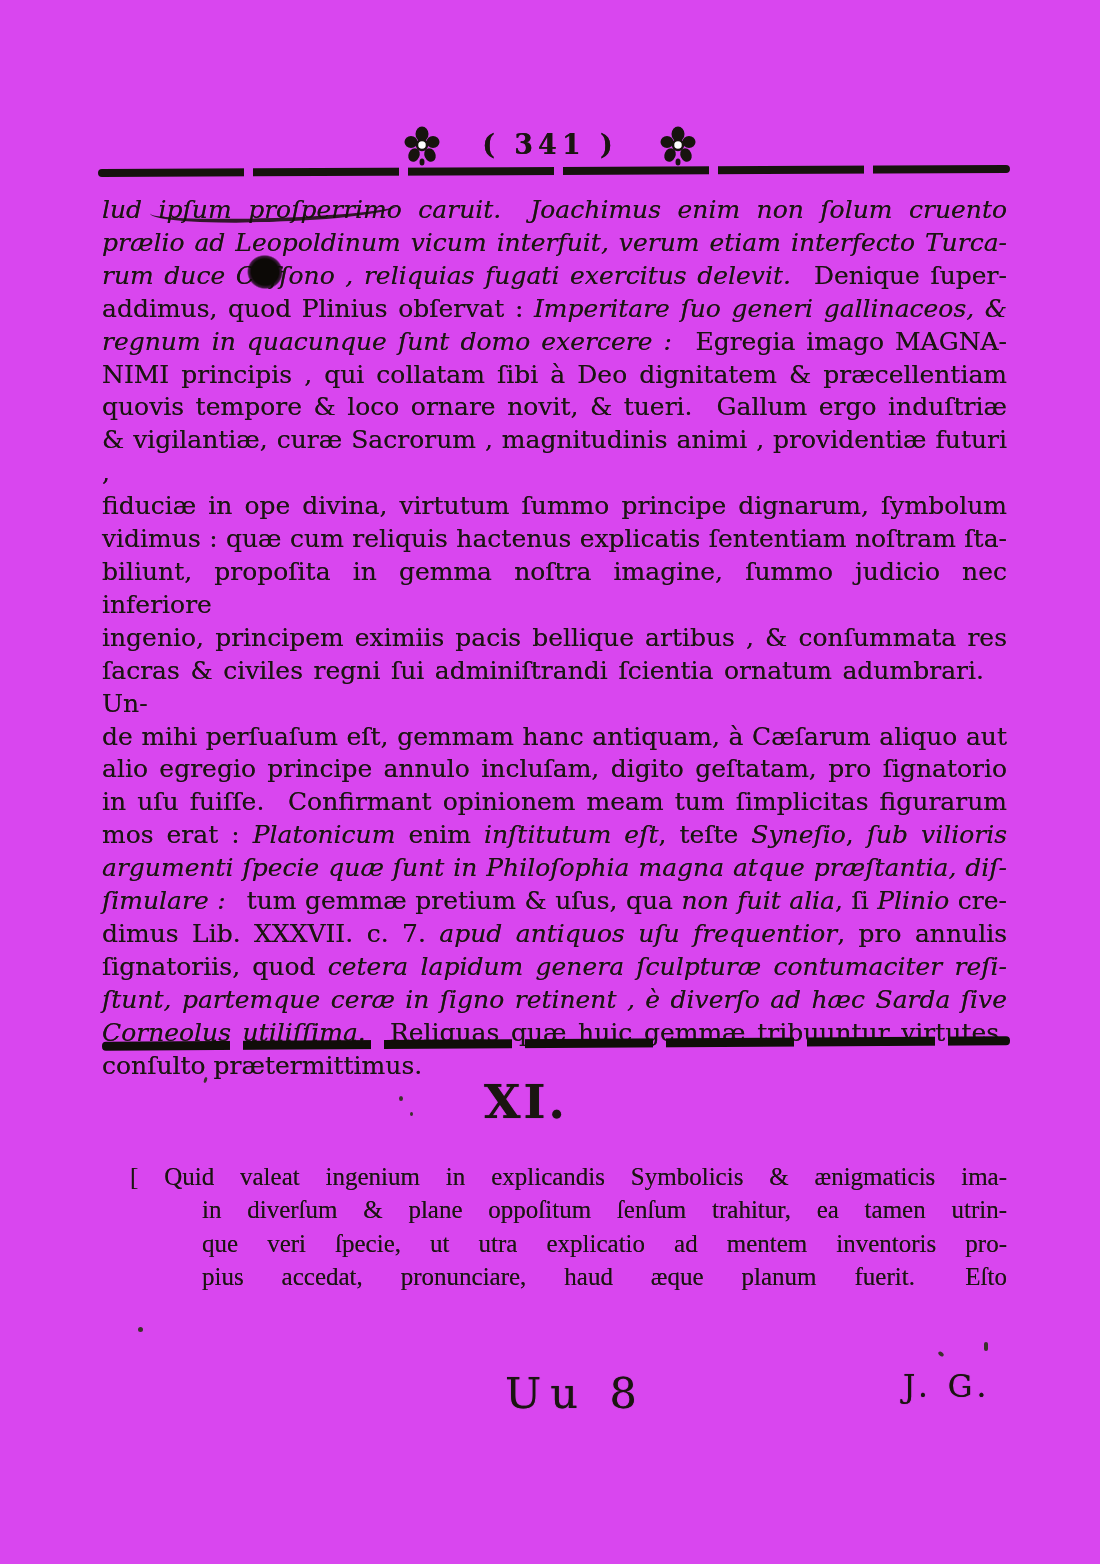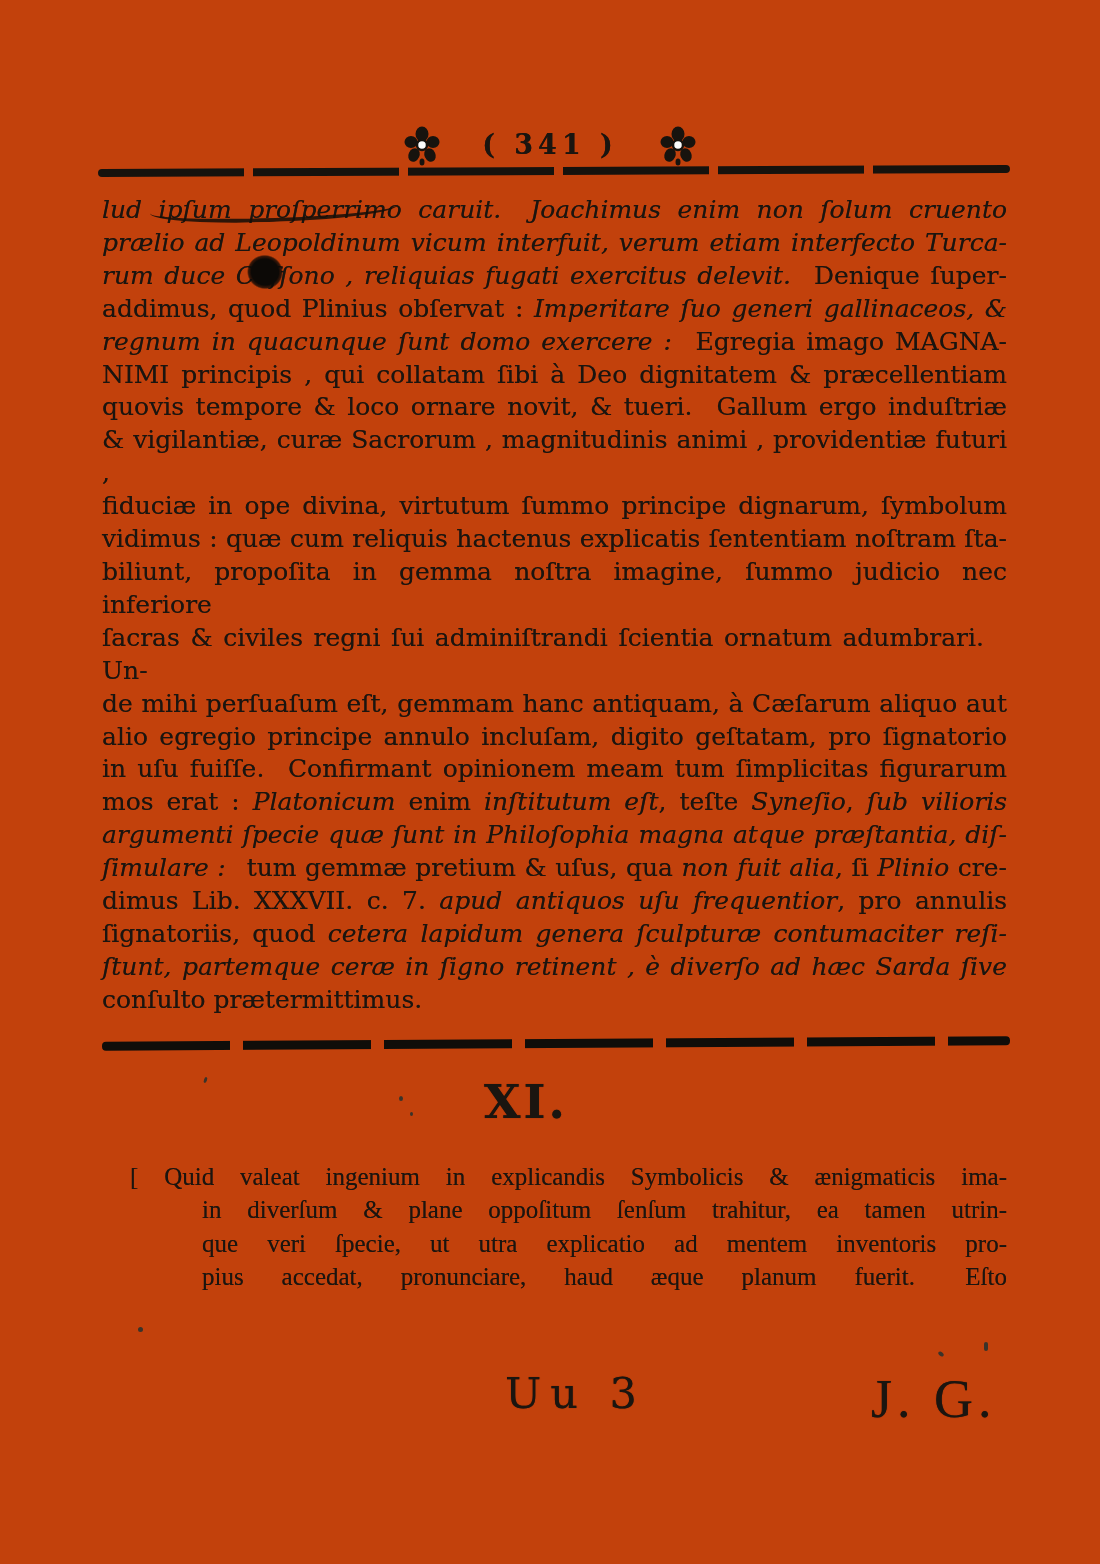--- a/index.html
+++ b/index.html
@@ -3,21 +3,21 @@
 <meta charset="utf-8">
 <style>
   html,body{margin:0;padding:0;}
   body{
     width:1100px;height:1564px;
     background:#f4f4f2;
     font-family:"DejaVu Serif", serif;
   }
   .page{
     position:relative;width:1100px;height:1564px;
-    background:#c2410c;color:#1a1510;overflow:hidden;
+    background:#d946ef;color:#1a1510;overflow:hidden;
   }
   
   .header{
     position:absolute;top:126px;left:0;width:1100px;
     display:flex;justify-content:center;align-items:center;gap:42px;
   }
   .orn{display:inline-block;line-height:0;}
   .pagenum{
     font-size:27px;letter-spacing:5px;font-weight:bold;
     text-shadow:0 0 .5px rgba(20,15,8,.7);
@@ -58,24 +58,23 @@
   }
   .bracket-para .tline{padding-left:72px;}
   .bracket-para .tline:first-child{padding-left:0;}
   
   .sig{
     position:absolute;left:505px;top:1368px;
     font-size:43px;letter-spacing:9px;
     text-shadow:0 0 .7px rgba(20,15,8,.75);
   }
   .initials{
-    position:absolute;left:871px;top:1368px;
-    font-size:54px;letter-spacing:5px;
+    position:absolute;left:903px;top:1368px;
+    font-size:31px;letter-spacing:5px;
     text-shadow:0 0 .7px rgba(20,15,8,.75);
-    font-family:Liberation Serif, serif;
   }
   
   .stroke{
     position:absolute;left:150px;top:196px;width:248px;height:22px;
     border-bottom:4px solid rgba(20,14,8,.85);
     border-radius:0 0 55% 45%;
     transform:rotate(-1.5deg);
     pointer-events:none;
   }
   .blob{
@@ -134,48 +133,50 @@
       <div class="tline"><span class="it">prælio ad Leopoldinum vicum interfuit, verum etiam interfecto Turca-</span></div>
       <div class="tline"><span class="it">rum duce Coſſono , reliquias fugati exercitus delevit.</span><span>  Denique ſuper-</span></div>
       <div class="tline"><span>addimus, quod Plinius obſervat : </span><span class="it">Imperitare ſuo generi gallinaceos, &amp;</span></div>
       <div class="tline"><span class="it">regnum in quacunque ſunt domo exercere :</span><span>  Egregia imago MAGNA-</span></div>
       <div class="tline"><span>NIMI principis , qui collatam ſibi à Deo dignitatem &amp; præcellentiam</span></div>
       <div class="tline"><span>quovis tempore &amp; loco ornare novit, &amp; tueri.  Gallum ergo induſtriæ</span></div>
       <div class="tline"><span>&amp; vigilantiæ, curæ Sacrorum , magnitudinis animi , providentiæ futuri ,</span></div>
       <div class="tline"><span>fiduciæ in ope divina, virtutum ſummo principe dignarum, ſymbolum</span></div>
       <div class="tline"><span>vidimus : quæ cum reliquis hactenus explicatis ſententiam noſtram ſta-</span></div>
       <div class="tline"><span>biliunt, propoſita in gemma noſtra imagine, ſummo judicio nec inferiore</span></div>
+      <div class="tline"><span>ingenio, principem eximiis pacis bellique artibus , &amp; conſummata res</span></div>
       <div class="tline"><span>ſacras &amp; civiles regni ſui adminiſtrandi ſcientia ornatum adumbrari.  Un-</span></div>
       <div class="tline"><span>de mihi perſuaſum eſt, gemmam hanc antiquam, à Cæſarum aliquo aut</span></div>
       <div class="tline"><span>alio egregio principe annulo incluſam, digito geſtatam, pro ſignatorio</span></div>
       <div class="tline"><span>in uſu fuiſſe.  Confirmant opinionem meam tum ſimplicitas figurarum</span></div>
       <div class="tline"><span>mos erat : </span><span class="it">Platonicum</span><span> enim </span><span class="it">inſtitutum eſt</span><span>, teſte </span><span class="it">Syneſio</span><span>, </span><span class="it">ſub vilioris</span></div>
       <div class="tline"><span class="it">argumenti ſpecie quæ ſunt in Philoſophia magna atque præſtantia, diſ-</span></div>
       <div class="tline"><span class="it">ſimulare :</span><span>  tum gemmæ pretium &amp; uſus, qua </span><span class="it">non fuit alia</span><span>, ſi </span><span class="it">Plinio</span><span> cre-</span></div>
       <div class="tline"><span>dimus Lib. XXXVII. c. 7. </span><span class="it">apud antiquos uſu frequentior</span><span>, pro annulis</span></div>
       <div class="tline"><span>ſignatoriis, quod </span><span class="it">cetera lapidum genera ſculpturæ contumaciter reſi-</span></div>
       <div class="tline"><span class="it">ſtunt, partemque ceræ in ſigno retinent , è diverſo ad hæc Sarda ſive</span></div>
+      <div class="tline"><span class="it">Corneolus utiliſſima.</span><span>  Reliquas quæ huic gemmæ tribuuntur virtutes,</span></div>
       <div class="tline last"><span>conſulto prætermittimus.</span></div>
     </div>
 
   <div class="stroke"></div>
   <div class="blob"></div>
 
   <div class="rule mid-rule"></div>
 
   <div class="heading">XI.</div>
 
   <div class="bracket-para" id="bracketPara">
       <div class="tline"><span>[ Quid valeat ingenium in explicandis Symbolicis &amp; ænigmaticis ima-</span></div>
       <div class="tline"><span>in diverſum &amp; plane oppoſitum ſenſum trahitur, ea tamen utrin-</span></div>
       <div class="tline"><span>que veri ſpecie, ut utra explicatio ad mentem inventoris pro-</span></div>
       <div class="tline"><span>pius accedat, pronunciare, haud æque planum fuerit.  Eſto</span></div>
     </div>
 
-  <div class="sig">Uu 3</div>
+  <div class="sig">Uu 8</div>
   <div class="initials">J. G.</div>
 
   <div class="speck sp1"></div>
   <div class="speck sp2"></div>
   <div class="speck sp3"></div>
   <div class="speck sp4"></div>
   <div class="speck sp5"></div>
   <div class="speck sp6"></div>
 
 </div>

